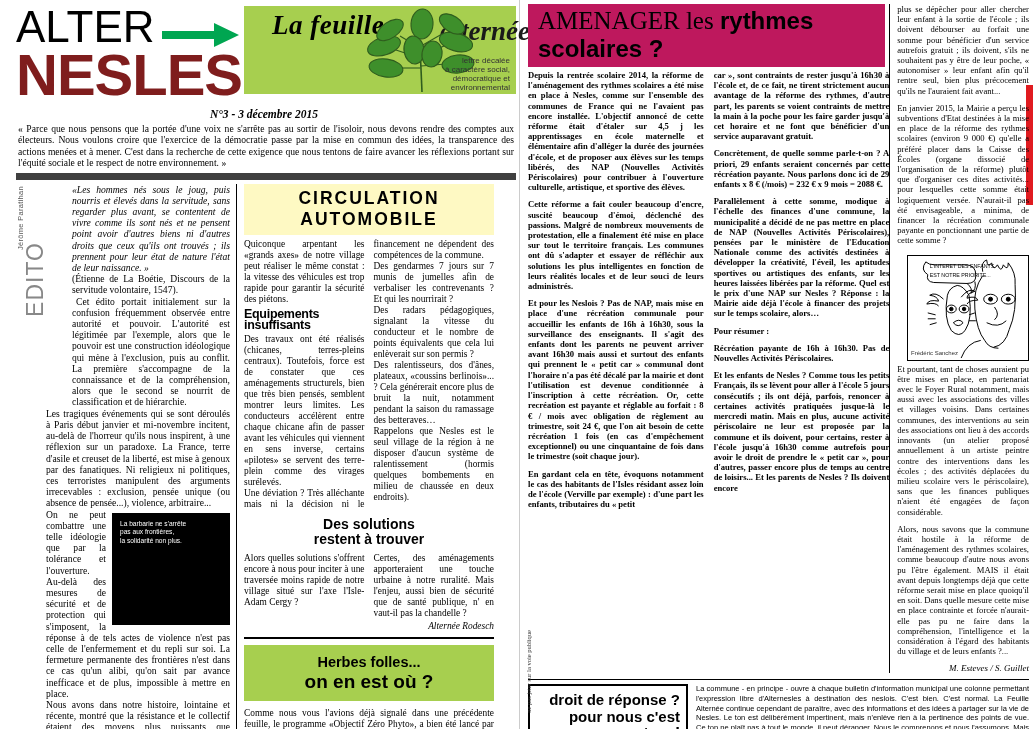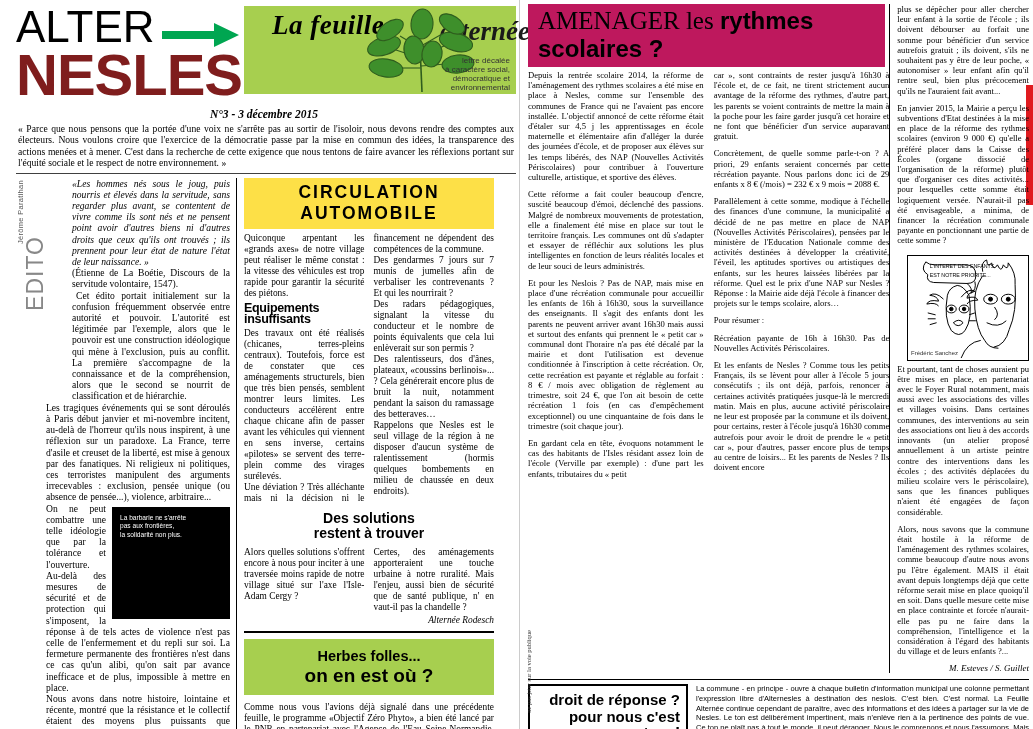--- a/index.html
+++ b/index.html
@@ -78,21 +78,21 @@
     font-size: 8px; line-height: 9px; color: #333;
   }
   .leaf-art { position: absolute; left: 104px; top: 0px; width: 150px; height: 88px; }
   .issue-line {
     text-align: center; font-style: italic; font-weight: bold;
     font-size: 11.5px; padding-right: 4px; margin-top: 0px;
     font-family: "Liberation Serif", serif;
   }
   .intro-quote {
     font-size: 9.6px; line-height: 11.4px; text-align: justify;
-    padding: 3px 2px 4px 2px; border-bottom: 1px solid #404040;
+    padding: 3px 2px 4px 2px; border-bottom: 7px solid #404040;
     font-family: "Liberation Serif", serif;
   }
 
   
   .lp-body { display: flex; margin-top: 4px; height: 600px; }
   .edito-col { width: 221px; position: relative; padding-left: 30px; border-right: 1px solid #000; padding-right: 6px;}
   .mid-col { width: 257px; padding-left: 7px; position: relative; }
 
   .vert-author {
     position: absolute; left: 0px; top: 2px;
@@ -117,21 +117,21 @@
     float: right; width: 118px; height: 112px; background: #000;
     margin: 4px 0 2px 6px; padding: 7px 8px; position: relative;
   }
   .black-box-text {
     color: #fff; font-family: "Liberation Sans", sans-serif;
     font-size: 6.6px; line-height: 8.6px;
   }
 
   
   .banner-orange {
-    background: #fde047; color: #000;
+    background: #fef9c3; color: #000;
     font-family: "Liberation Sans", sans-serif;
     font-weight: 800; font-size: 17.5px; letter-spacing: 2px;
     text-align: center; padding: 4px 0 5px 0; margin-bottom: 4px;
   }
   .banner-green {
     background: #a7cf4f; color: #000;
     font-family: "Liberation Sans", sans-serif;
     font-weight: 800; text-align: center;
     padding: 8px 0 10px 0; margin: 6px 0 7px 0;
     line-height: 19px;
@@ -164,21 +164,21 @@
     background: #be185d; padding: 3px 10px 4px 10px;
     font-size: 25px; color: #000; margin-bottom: 3px;
     font-family: "Liberation Serif", serif;
     width: 357px;
   }
   .rp-banner b { font-family: "Liberation Sans", sans-serif; font-weight: 800; font-size: 24px;}
   .rp-top { display: flex; gap: 0px; }
   .rp-left { width: 362px; }
   .rp-right { width: 140px; padding-left: 7px; border-left: 1px solid #000; }
   .rp-3col { column-count: 2; column-gap: 10px; font-size: 8.6px; line-height: 10.2px; text-align: justify; }
-  .rp-3col p { margin: 0 0 7px 0; }
+  .rp-3col p { margin: 0 0 7px 0; font-weight: bold; }
   .rp-1col { font-size: 8.6px; line-height: 10.2px; text-align: justify; }
   .rp-1col p { margin: 0 0 7px 0; }
   .rp-sig { text-align: right; font-style: italic; font-size: 9px; margin-top: 3px;}
   .cartoon-wrap {
     float: right; width: 122px; height: 106px; margin: 2px 0 3px 6px;
     border: 1px solid #000; position: relative; background: #fff;
   }
   .cartoon-cap {
     position: absolute; left: 3px; bottom: 1px;
     font-family: "Liberation Sans", sans-serif;

